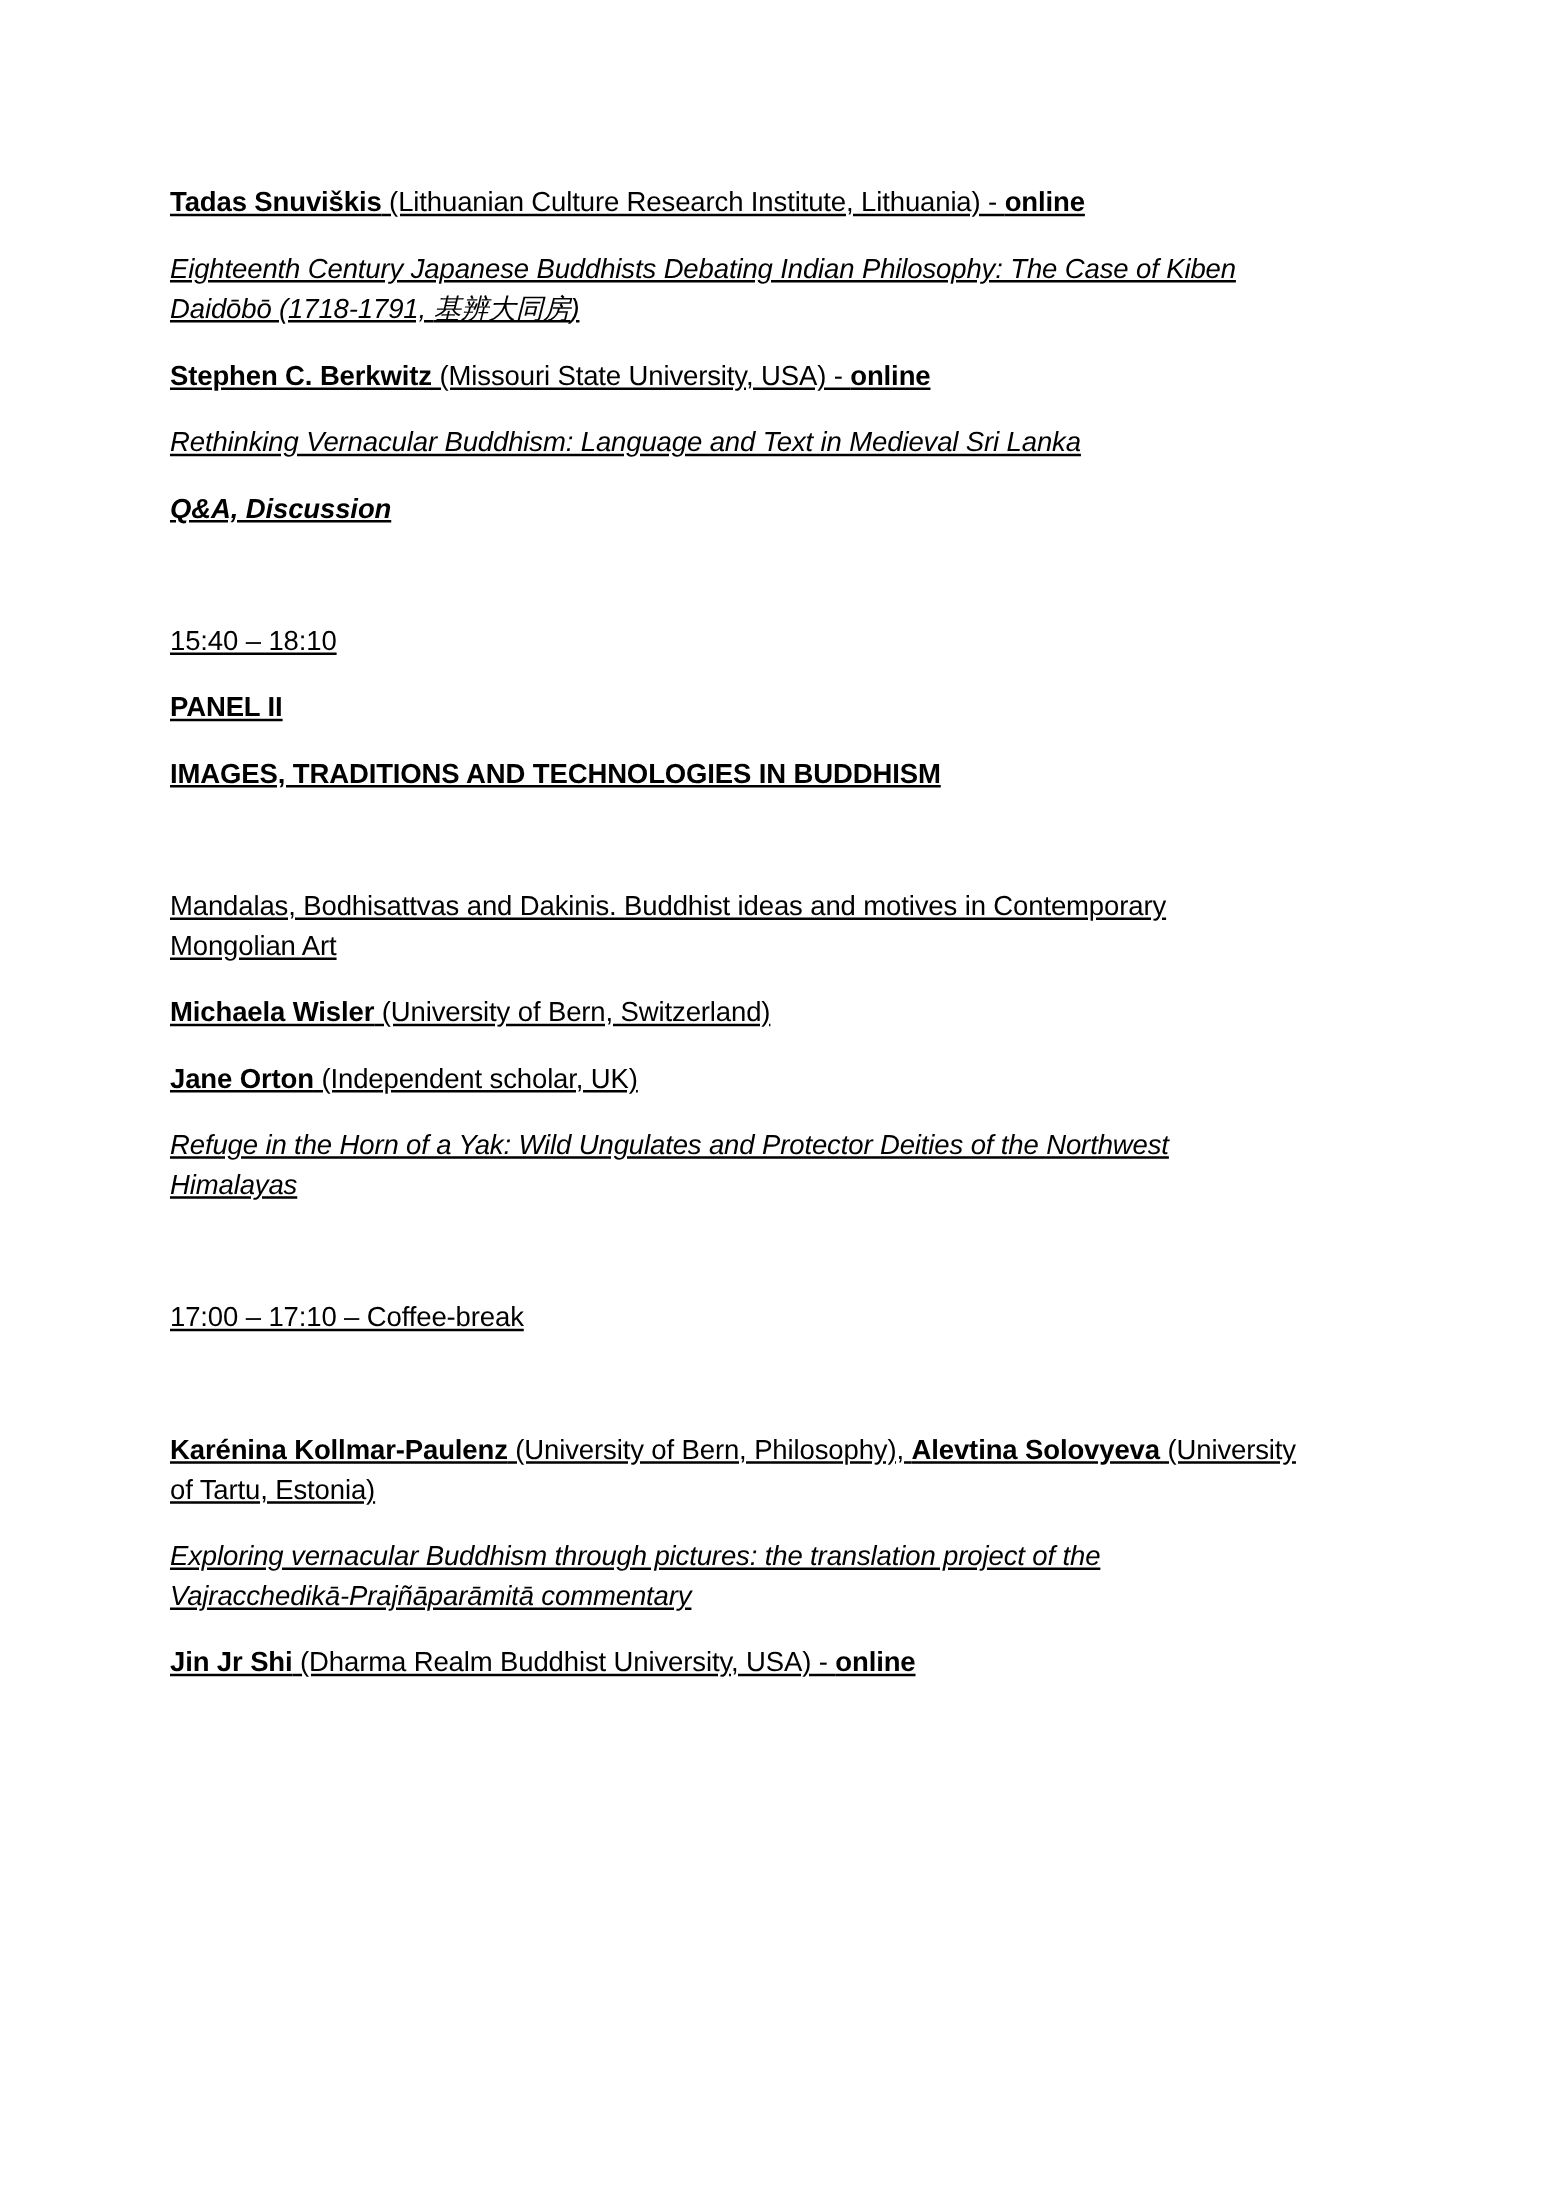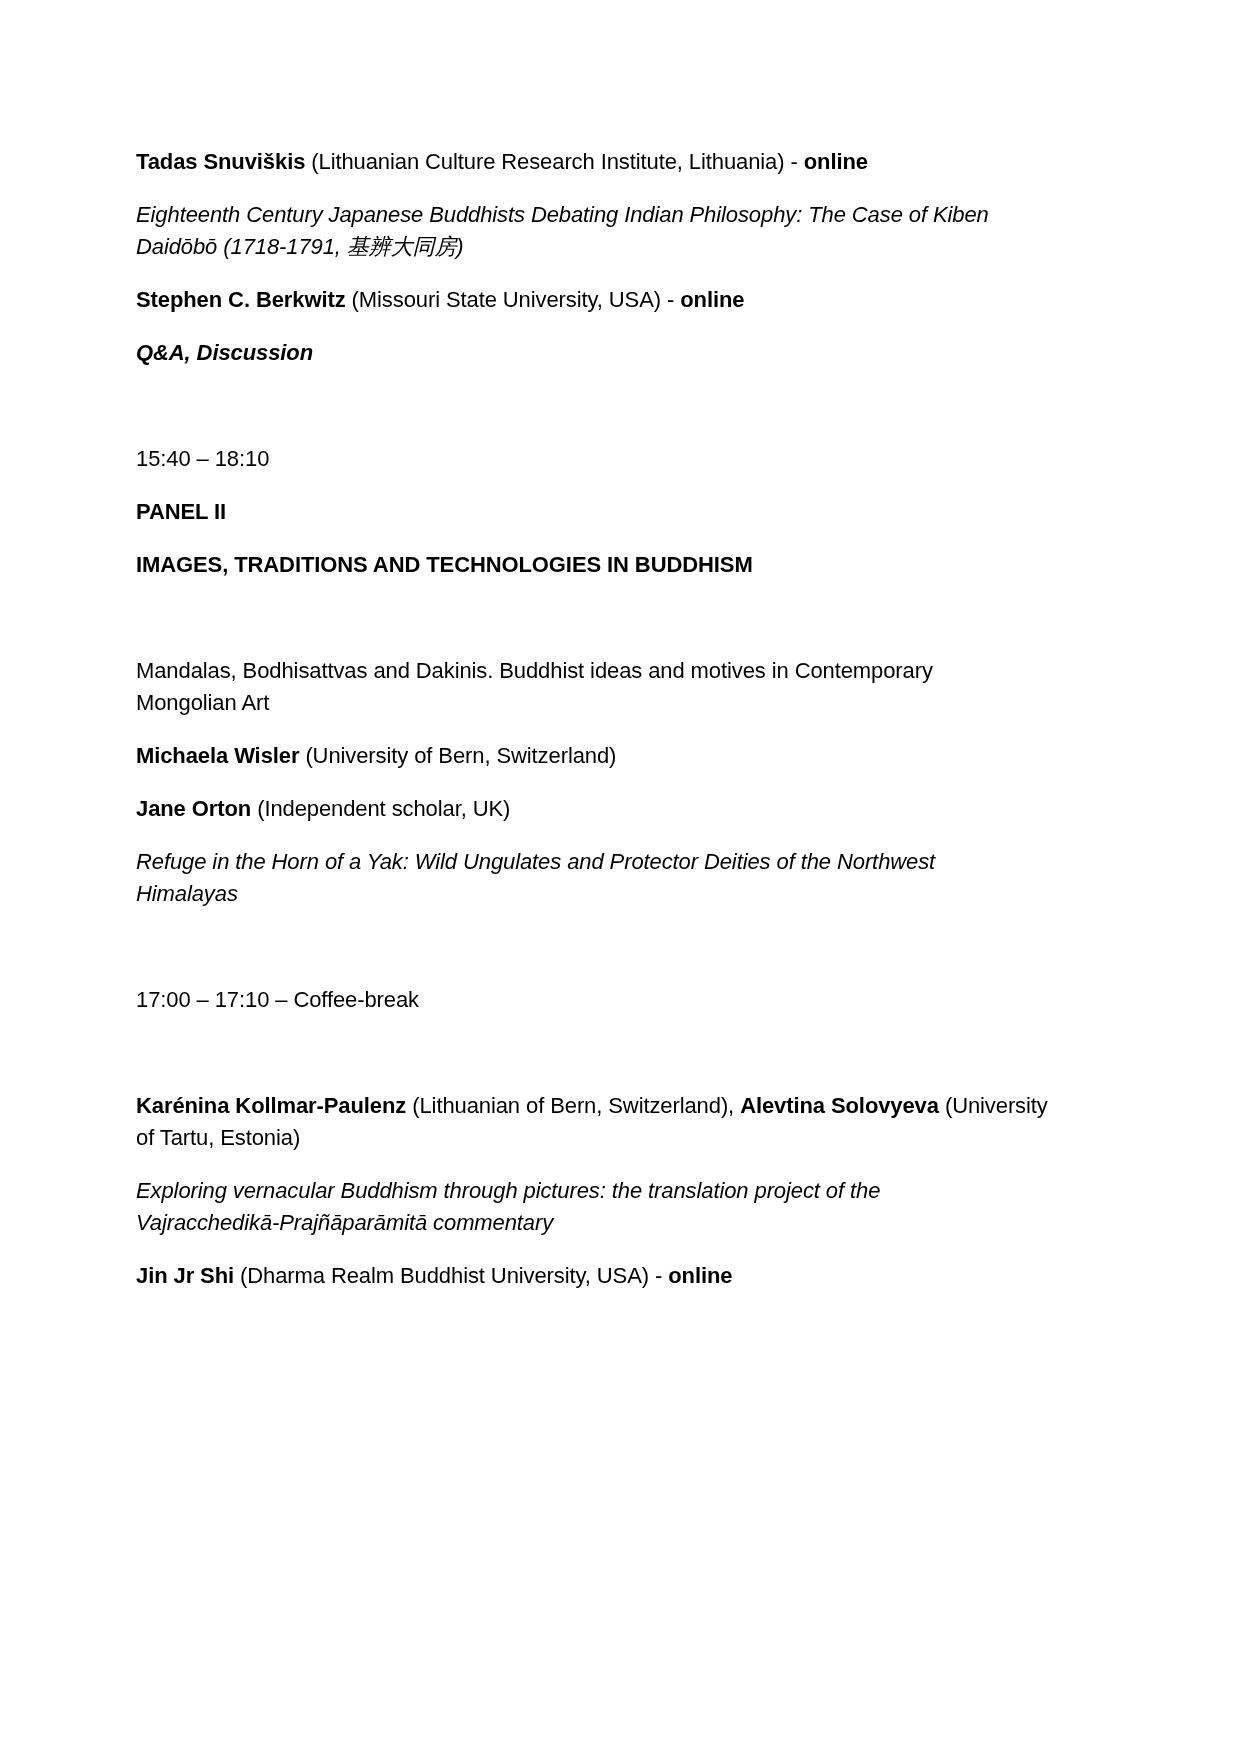--- a/index.html
+++ b/index.html
@@ -10,20 +10,21 @@
   body {
     width: 1241px;
     height: 1755px;
     overflow: hidden;
     color: #000000;
     font-family: "Liberation Sans", sans-serif;
   }
   .doc {
     box-sizing: border-box;
     padding: 146px 130px 0 136px;
+    text-decoration: underline;
   }
   .doc p {
     margin: 0 0 21px 0;
     font-size: 22px;
     line-height: 32px;
     letter-spacing: -0.1px;
     max-width: 975px;
   }
   .doc p.blank {
     min-height: 32px;
@@ -33,30 +34,31 @@
   .cjk    { font-family: "DejaVu Sans", sans-serif; }
 </style>
 </head>
 <body>
 
 <div class="doc">
   <div>
       <p><span class="bold">Tadas Snuviškis</span><span> (Lithuanian Culture Research Institute, Lithuania) - </span><span class="bold">online</span></p>
       <p class="italic"><span>Eighteenth Century Japanese Buddhists Debating Indian Philosophy: The Case of Kiben</span><br><span>Daidōbō (1718-1791, </span><span class="cjk">基辨大同房</span><span>)</span></p>
       <p><span class="bold">Stephen C. Berkwitz</span><span> (Missouri State University, USA) - </span><span class="bold">online</span></p>
+      <p class="italic"><span>Rethinking Vernacular Buddhism: Language and Text in Medieval Sri Lanka</span></p>
       <p class="italic"><span class="bold">Q&amp;A, Discussion</span></p>
       <p class="blank"></p>
       <p><span>15:40 – 18:10</span></p>
       <p><span class="bold">PANEL II</span></p>
       <p><span class="bold">IMAGES, TRADITIONS AND TECHNOLOGIES IN BUDDHISM</span></p>
       <p class="blank"></p>
       <p><span>Mandalas, Bodhisattvas and Dakinis. Buddhist ideas and motives in Contemporary</span><br><span>Mongolian Art</span></p>
       <p><span class="bold">Michaela Wisler</span><span> (University of Bern, Switzerland)</span></p>
       <p><span class="bold">Jane Orton</span><span> (Independent scholar, UK)</span></p>
       <p class="italic"><span>Refuge in the Horn of a Yak: Wild Ungulates and Protector Deities of the Northwest</span><br><span>Himalayas</span></p>
       <p class="blank"></p>
       <p><span>17:00 – 17:10 – Coffee-break</span></p>
       <p class="blank"></p>
-      <p><span class="bold">Karénina Kollmar-Paulenz</span><span> (Lithuanian of Bern, Switzerland), </span><span class="bold">Alevtina Solovyeva</span><span> (University</span><br><span>of Tartu, Estonia)</span></p>
+      <p><span class="bold">Karénina Kollmar-Paulenz</span><span> (University of Bern, Philosophy), </span><span class="bold">Alevtina Solovyeva</span><span> (University</span><br><span>of Tartu, Estonia)</span></p>
       <p class="italic"><span>Exploring vernacular Buddhism through pictures: the translation project of the</span><br><span>Vajracchedikā-Prajñāparāmitā commentary</span></p>
       <p><span class="bold">Jin Jr Shi</span><span> (Dharma Realm Buddhist University, USA) - </span><span class="bold">online</span></p>
     </div>
 </div>
 
 </body></html>

